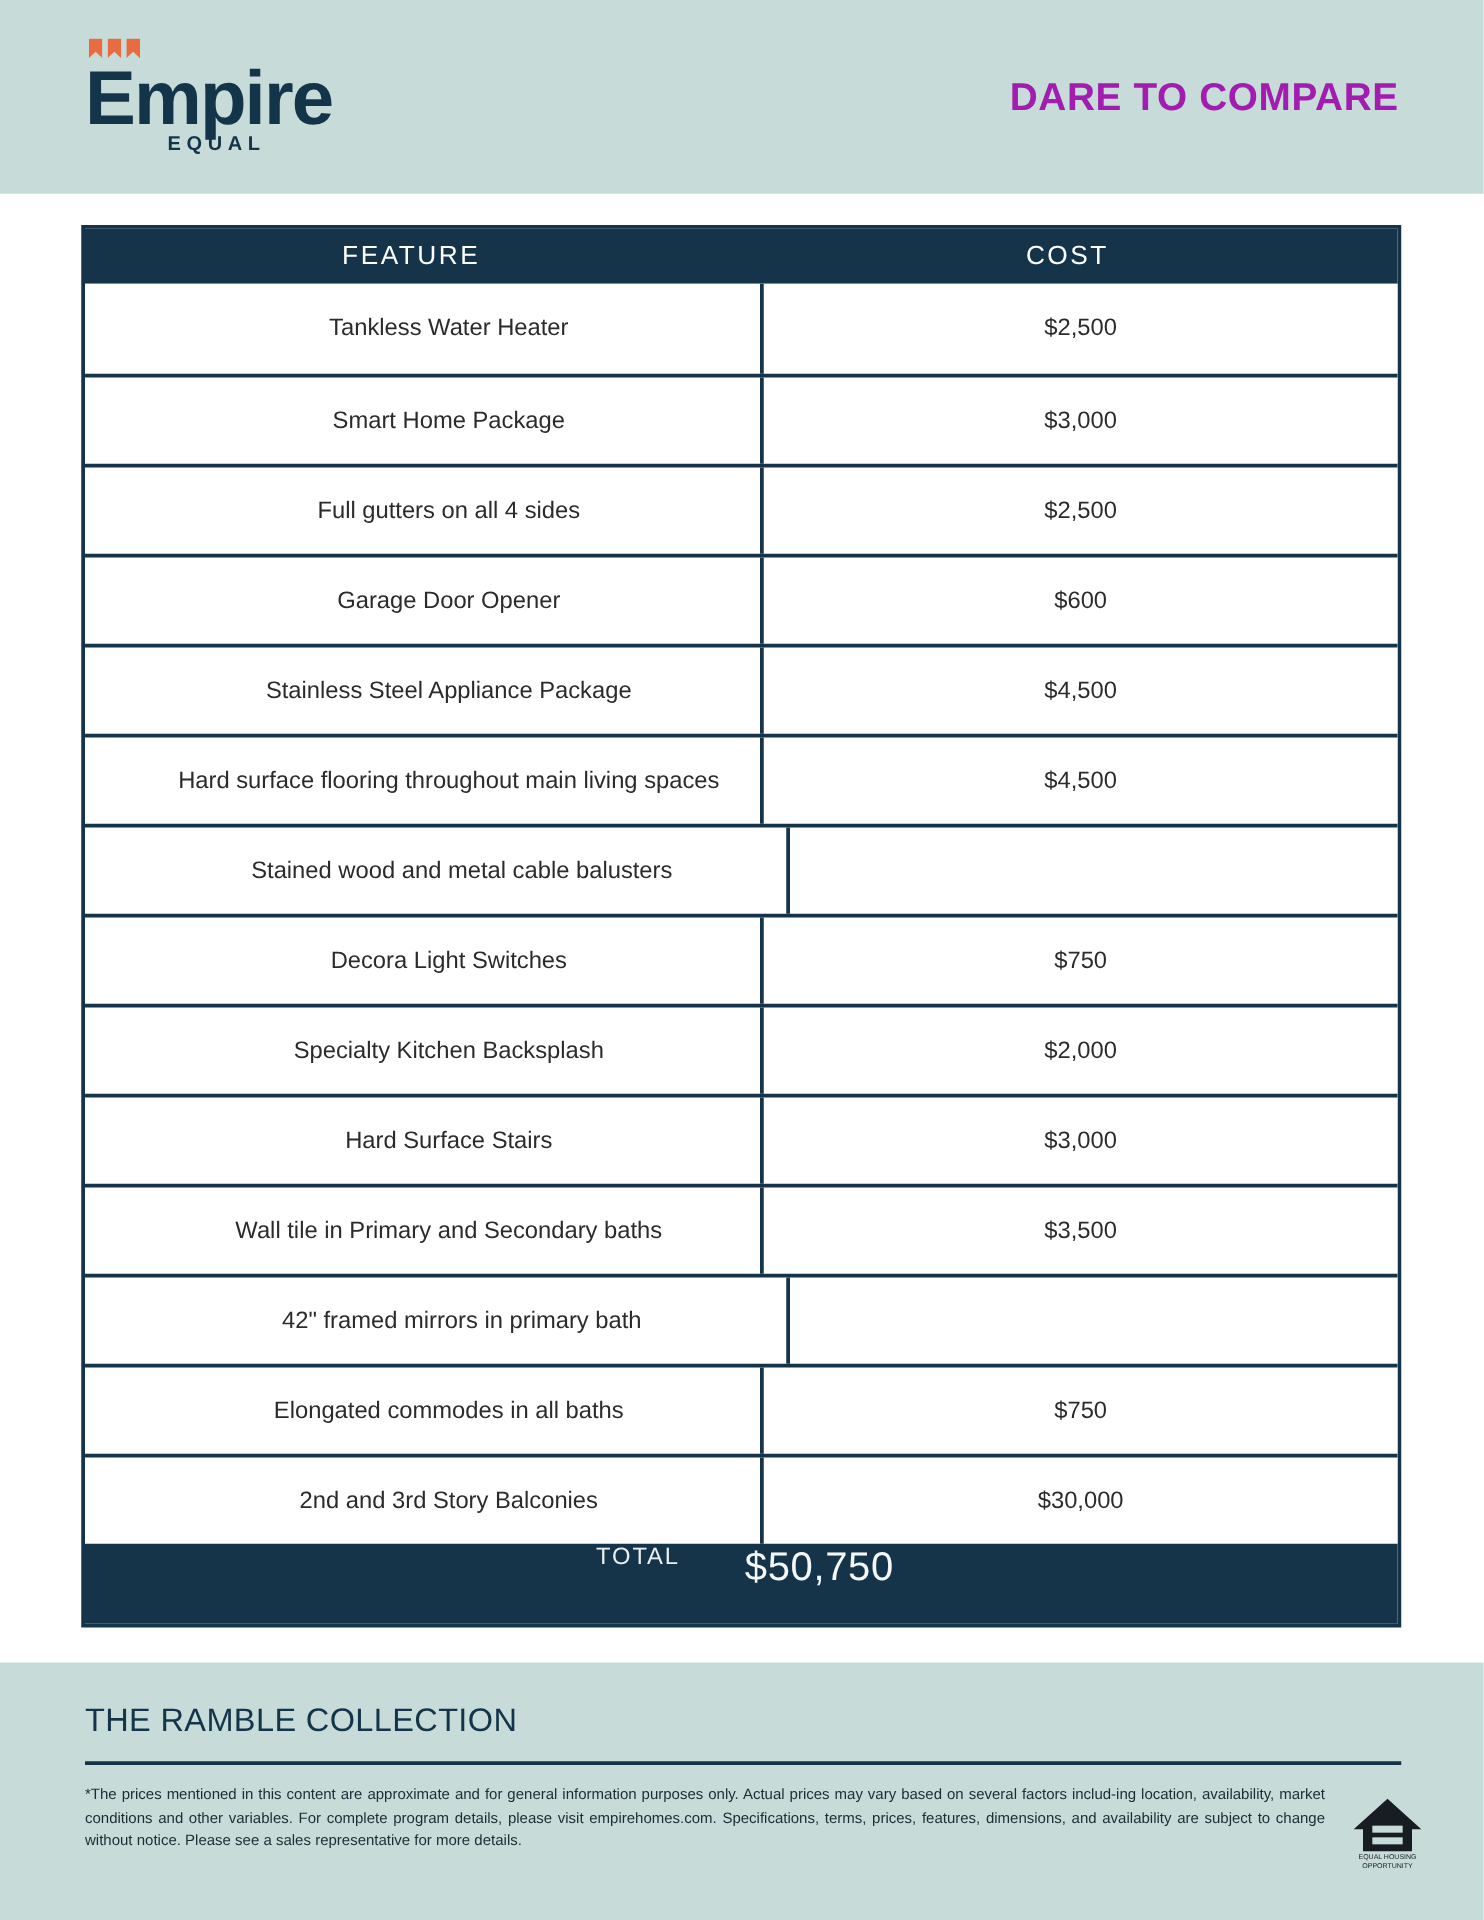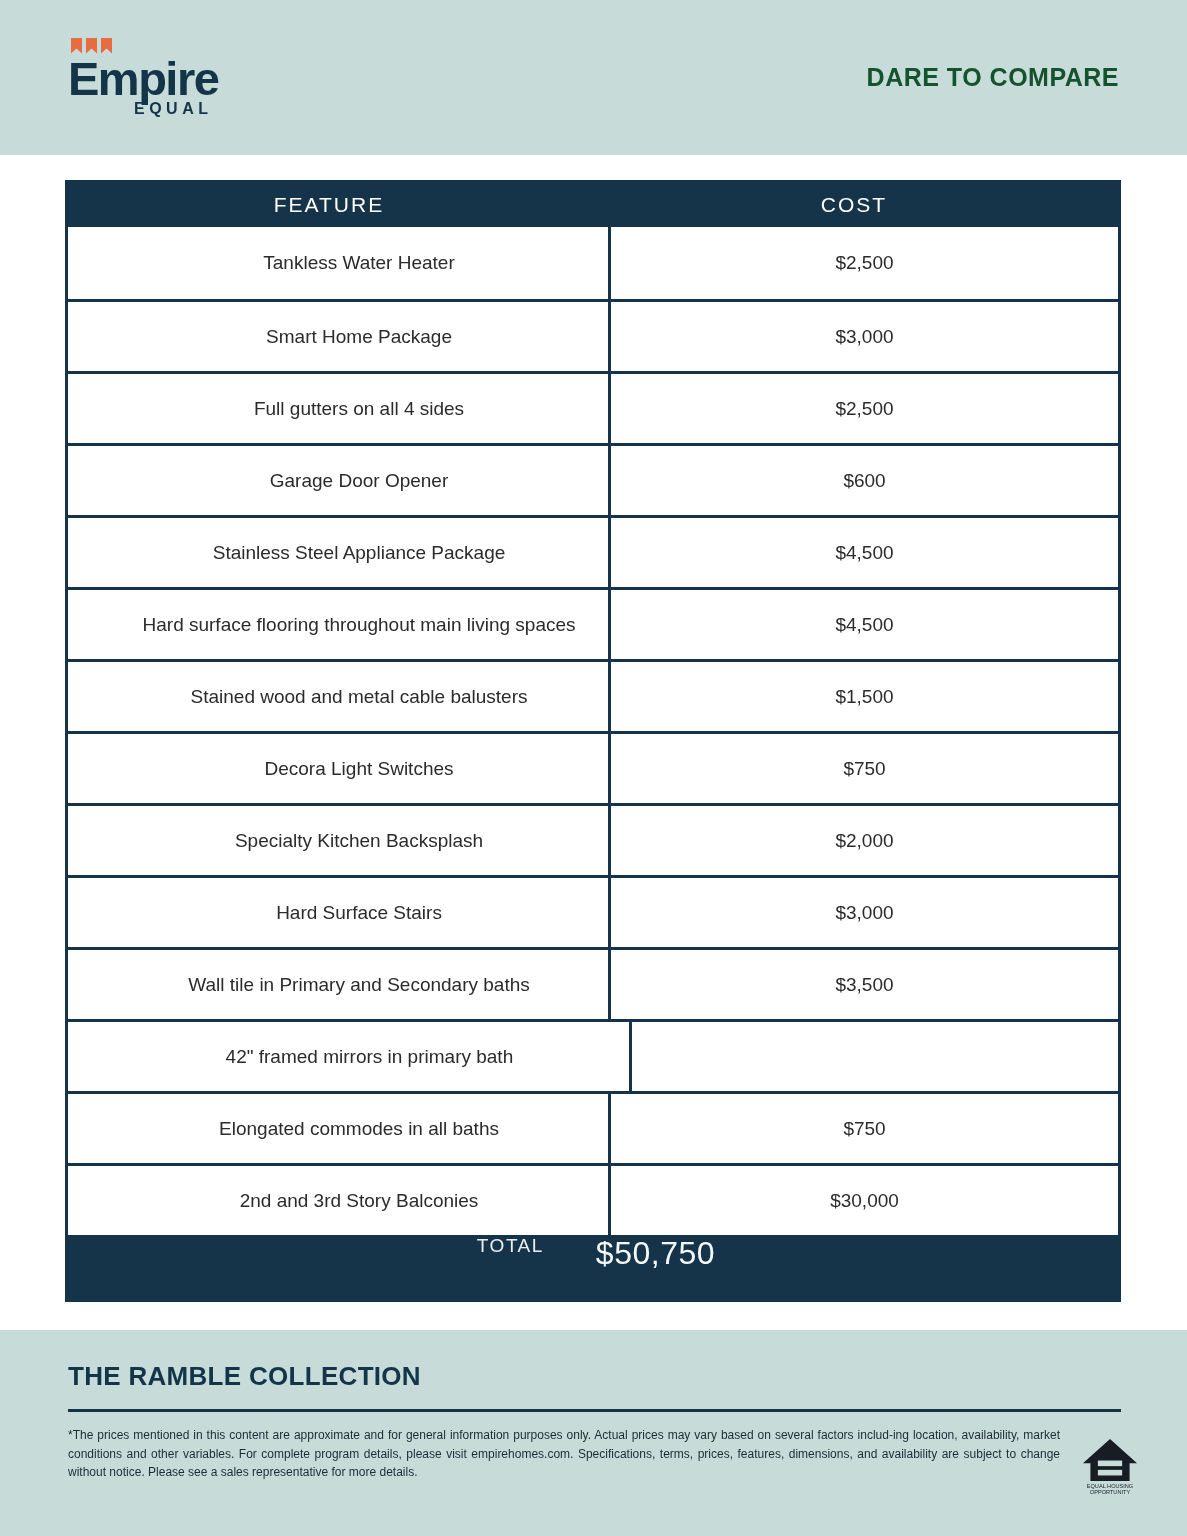--- a/index.html
+++ b/index.html
@@ -20,29 +20,29 @@
     display:flex; align-items:center; justify-content:space-between;
     padding:0 68px;
   }
   .logo{ display:flex; flex-direction:column; }
   .logo-crown{ display:flex; gap:4px; margin-left:3px; height:16px; }
   .logo-crown span{
     width:11px; height:16px; background:#e96b41; display:block;
     clip-path:polygon(0 0,100% 0,100% 100%,50% 68%,0 100%);
   }
   .logo-name{
-    font-size:47px; font-weight:bold; color:#14344a;
+    font-size:61px; font-weight:bold; color:#14344a;
     letter-spacing:-1.5px; line-height:1.0; margin-top:1px;
   }
   .logo-sub{
     font-size:16px; font-weight:bold; color:#14344a;
     letter-spacing:4.5px; margin-left:66px; margin-top:-2px;
   }
   .tagline{
-    font-size:25px; font-weight:bold; color:#14532d; letter-spacing:0.5px;
+    font-size:31px; font-weight:bold; color:#a21caf; letter-spacing:0.5px;
   }
 
   
   .cmp-table{
     position:absolute; left:65px; top:180px; width:1056px;
     border:3px solid #15344a;
   }
   .t-head{
     display:flex; background:#15344a; color:#ffffff; height:44px;
     align-items:center;
@@ -74,21 +74,21 @@
     font-size:32px; letter-spacing:0.5px; padding-left:6px; color:#f4f7f8;
   }
 
   
   .footer{
     position:absolute; left:0; top:1330px; width:1187px; height:206px;
     background:#c7dcd9;
   }
   .collection-title{
     position:absolute; left:68px; top:31px;
-    font-size:26px; font-weight:bold; color:#14344a; letter-spacing:0.3px;
+    font-size:26px; font-weight:normal; color:#14344a; letter-spacing:0.3px;
   }
   .footer-rule{
     position:absolute; left:68px; top:79px; width:1053px; height:3px;
     background:#14344a;
   }
   .disclaimer{
     position:absolute; left:68px; top:96px; width:992px;
     font-size:12px; line-height:1.55; color:#1d2b33; text-align:justify;
   }
   .eho{ position:absolute; left:1082px; top:1438px; width:56px; height:60px; }
@@ -134,21 +134,20 @@
   <div class="t-row">
     <div class="cell cell-feature">Stainless Steel Appliance Package</div>
     <div class="cell cell-cost">$4,500</div>
   </div>
   <div class="t-row">
     <div class="cell cell-feature">Hard surface flooring throughout main living spaces</div>
     <div class="cell cell-cost">$4,500</div>
   </div>
   <div class="t-row">
     <div class="cell cell-feature">Stained wood and metal cable balusters</div>
-    <div class="cell cell-cost">$1,500</div>
   </div>
   <div class="t-row">
     <div class="cell cell-feature">Decora Light Switches</div>
     <div class="cell cell-cost">$750</div>
   </div>
   <div class="t-row">
     <div class="cell cell-feature">Specialty Kitchen Backsplash</div>
     <div class="cell cell-cost">$2,000</div>
   </div>
   <div class="t-row">

